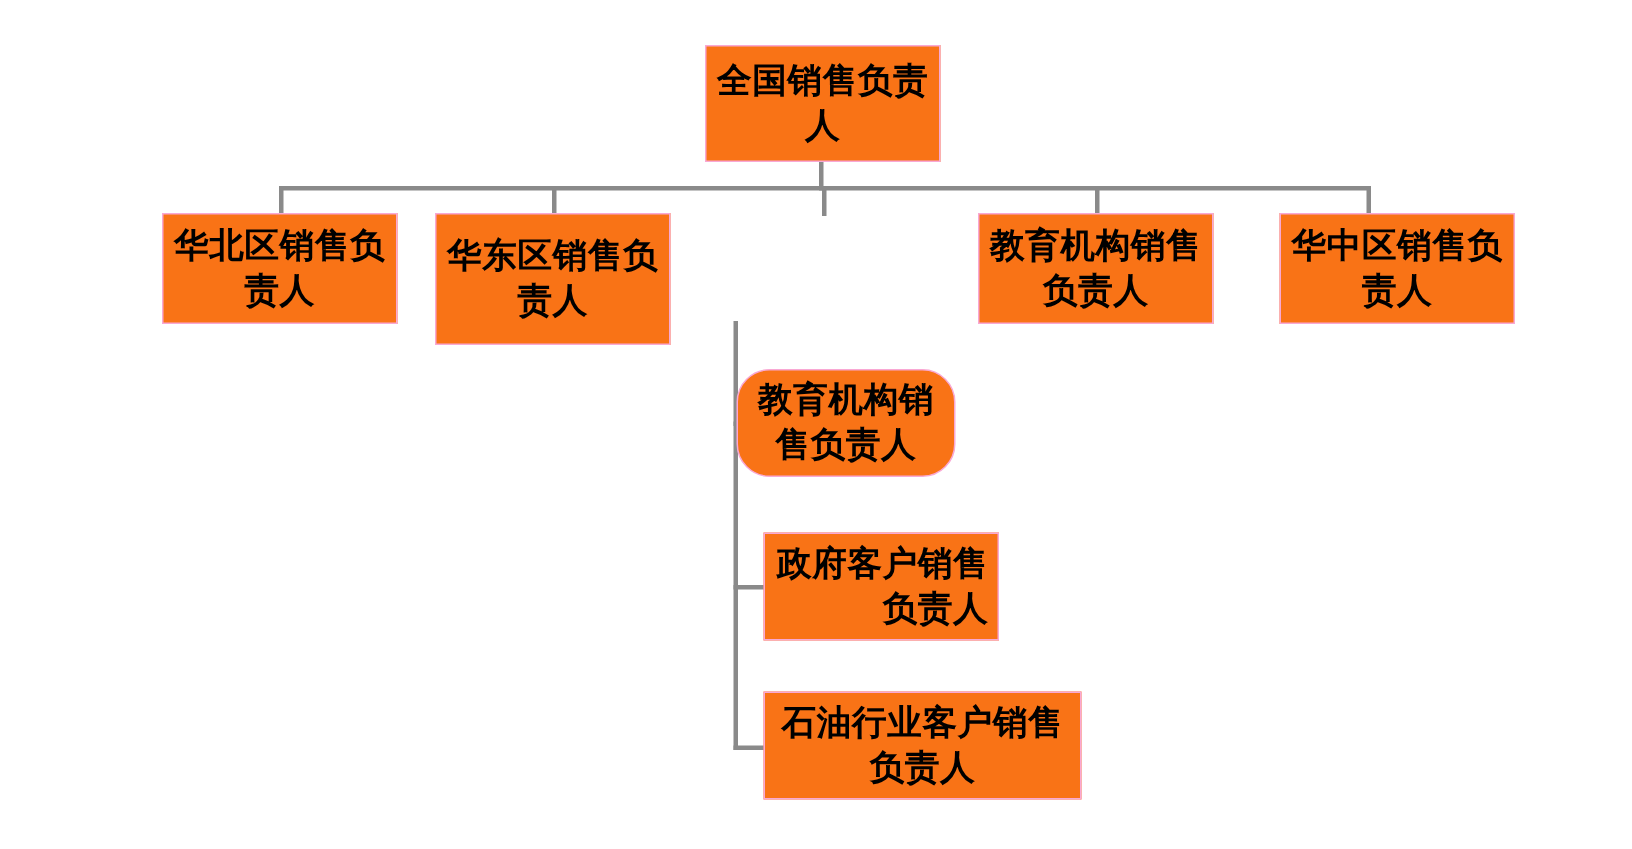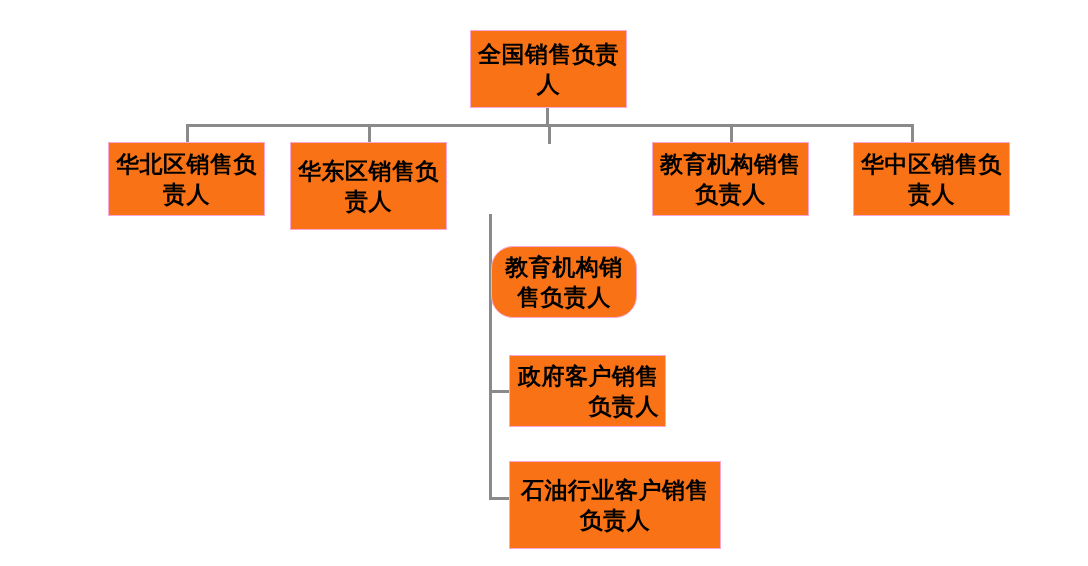--- a/index.html
+++ b/index.html
@@ -86,17 +86,17 @@
   <div class="conn conn-h" style="left:489px; top:497px; width:22px;"></div>
 
   <div class="node" style="left:491px; top:246px; width:146px; height:72px;border-radius:22px;">
     <span class="node-label">教育机构销售负责人</span>
   </div>
 
   <div class="node" style="left:509px; top:355px; width:157px; height:72px;text-align:right;">
     <span class="node-label">政府客户销售负责人</span>
   </div>
 
-  <div class="node" style="left:509px; top:461px; width:212px; height:88px;">
+  <div class="node" style="left:509px; top:461px; width:212px; height:72px;">
     <span class="node-label">石油行业客户销售负责人</span>
   </div>
 
 </div>
 
 </body></html>

